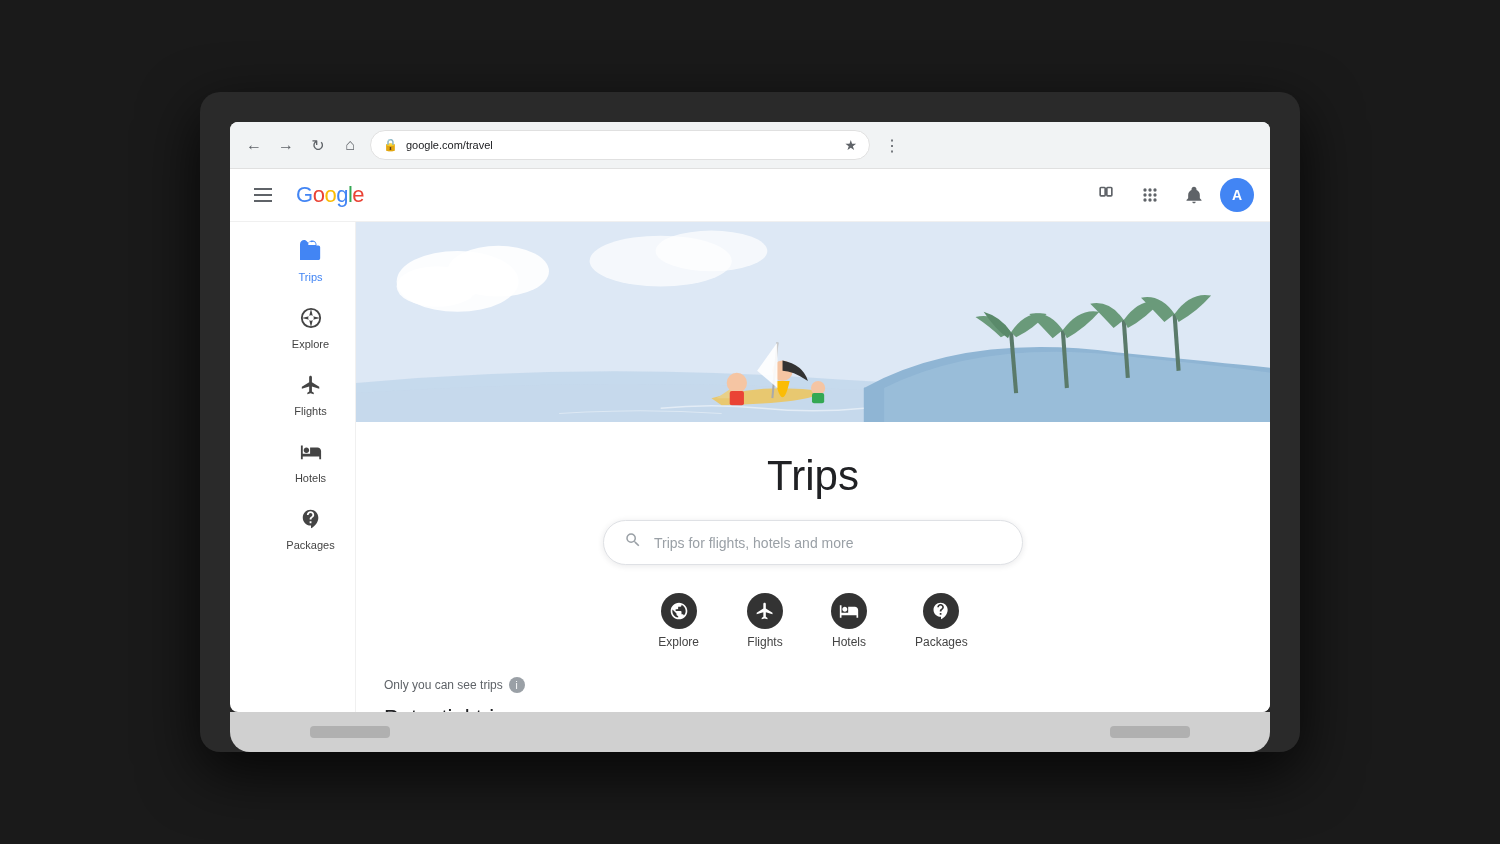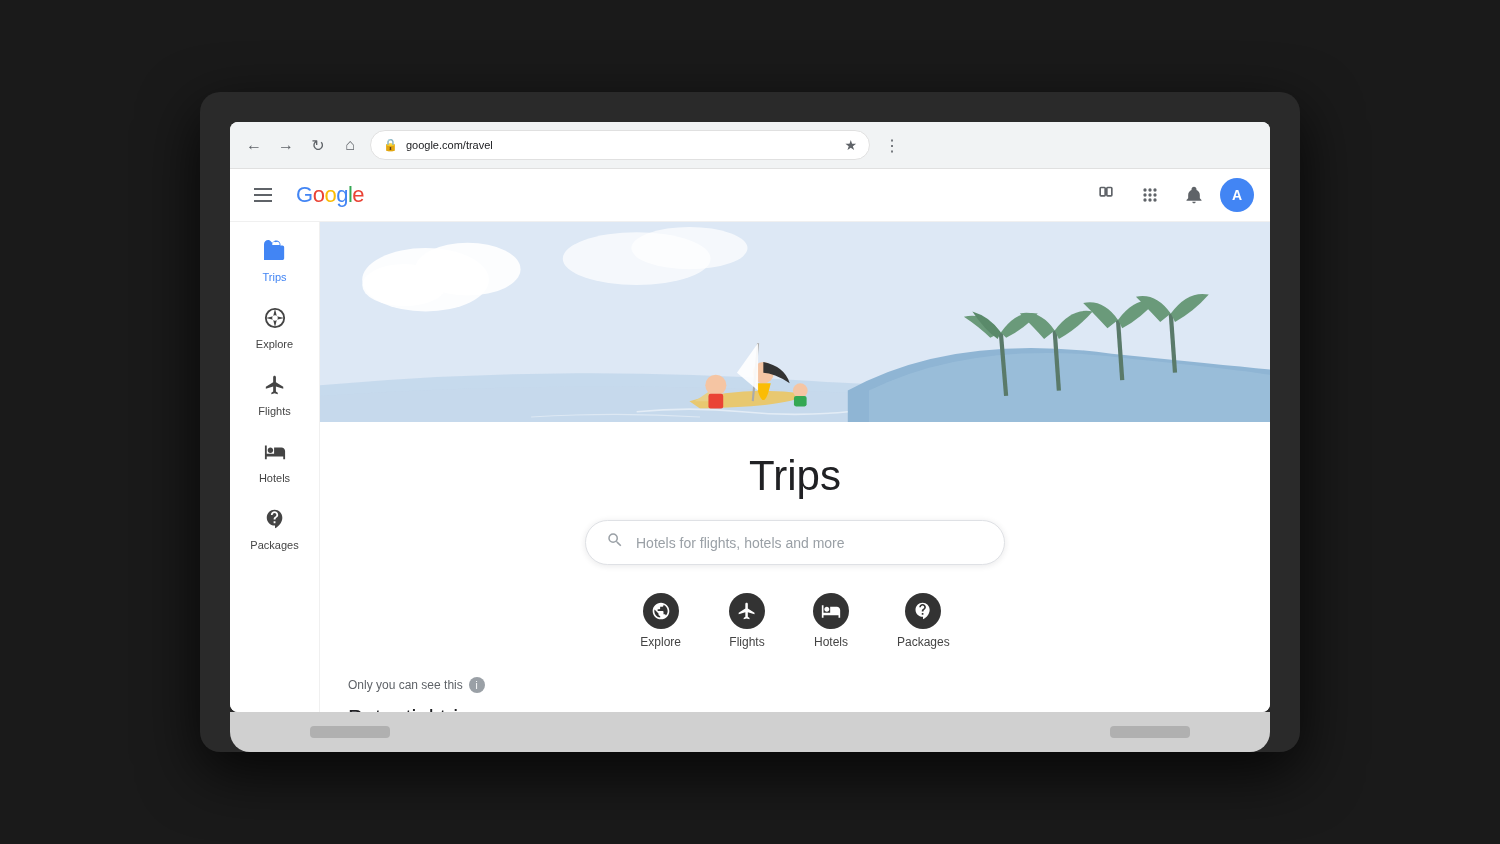--- a/index.html
+++ b/index.html
@@ -118,20 +118,21 @@
       border-radius: 50%;
       color: #5f6368;
       font-size: 16px;
     }
 
     
     .main-area {
       display: flex;
       flex: 1;
       overflow: hidden;
+      padding-left: 36px;
     }
 
     
     .google-header {
       background: #fff;
       padding: 8px 16px;
       display: flex;
       align-items: center;
       justify-content: space-between;
       border-bottom: 1px solid #f0f0f0;
@@ -555,21 +556,21 @@
           </div>
 
           <div class="central-content">
             <h1 class="page-title">Trips</h1>
             <div class="search-bar">
               <span class="search-icon-svg">
                 <svg width="18" height="18" viewBox="0 0 24 24" fill="#9aa0a6">
                   <path d="M15.5 14h-.79l-.28-.27A6.471 6.471 0 0 0 16 9.5 6.5 6.5 0 1 0 9.5 16c1.61 0 3.09-.59 4.23-1.57l.27.28v.79l5 4.99L20.49 19l-4.99-5zm-6 0C7.01 14 5 11.99 5 9.5S7.01 5 9.5 5 14 7.01 14 9.5 11.99 14 9.5 14z"></path>
                 </svg>
               </span>
-              <span class="search-placeholder">Hotels for flights, hotels and more</span>
+              <span class="search-placeholder">Trips for flights, hotels and more</span>
             </div>
 
             <div class="category-buttons">
 
               <button class="category-btn">
                 <div class="category-icon" style="background:#333;">
                   <svg width="20" height="20" viewBox="0 0 24 24" fill="white">
                     <path d="M12 2C6.48 2 2 6.48 2 12s4.48 10 10 10 10-4.48 10-10S17.52 2 12 2zm-1 17.93c-3.95-.49-7-3.85-7-7.93 0-.62.08-1.21.21-1.79L9 15v1c0 1.1.9 2 2 2v1.93zm6.9-2.54c-.26-.81-1-1.39-1.9-1.39h-1v-3c0-.55-.45-1-1-1H8v-2h2c.55 0 1-.45 1-1V7h2c1.1 0 2-.9 2-2v-.41c2.93 1.19 5 4.06 5 7.41 0 2.08-.8 3.97-2.1 5.39z"></path>
                   </svg>
                 </div>
@@ -600,21 +601,21 @@
                     <path d="M11.5 2C6.81 2 3 5.81 3 10.5S6.81 19 11.5 19h.5v3c4.86-2.34 8-7 8-11.5C20 5.81 16.19 2 11.5 2zm1 14.5h-2v-2h2v2zm0-4h-2c0-3.25 3-3 3-5 0-1.1-.9-2-2-2s-2 .9-2 2h-2c0-2.21 1.79-4 4-4s4 1.79 4 4c0 2.5-3 2.75-3 5z"></path>
                   </svg>
                 </div>
                 <span class="category-label">Packages</span>
               </button>
             </div>
           </div>
 
           <div class="bottom-section">
             <div class="only-you-notice">
-              <span>Only you can see this</span>
+              <span>Only you can see trips</span>
               <div class="info-icon">i</div>
             </div>
             <div class="potential-trips-title">Potential trips</div>
           </div>
 
         </div>
       </div>
     </div>
   </div>
 

